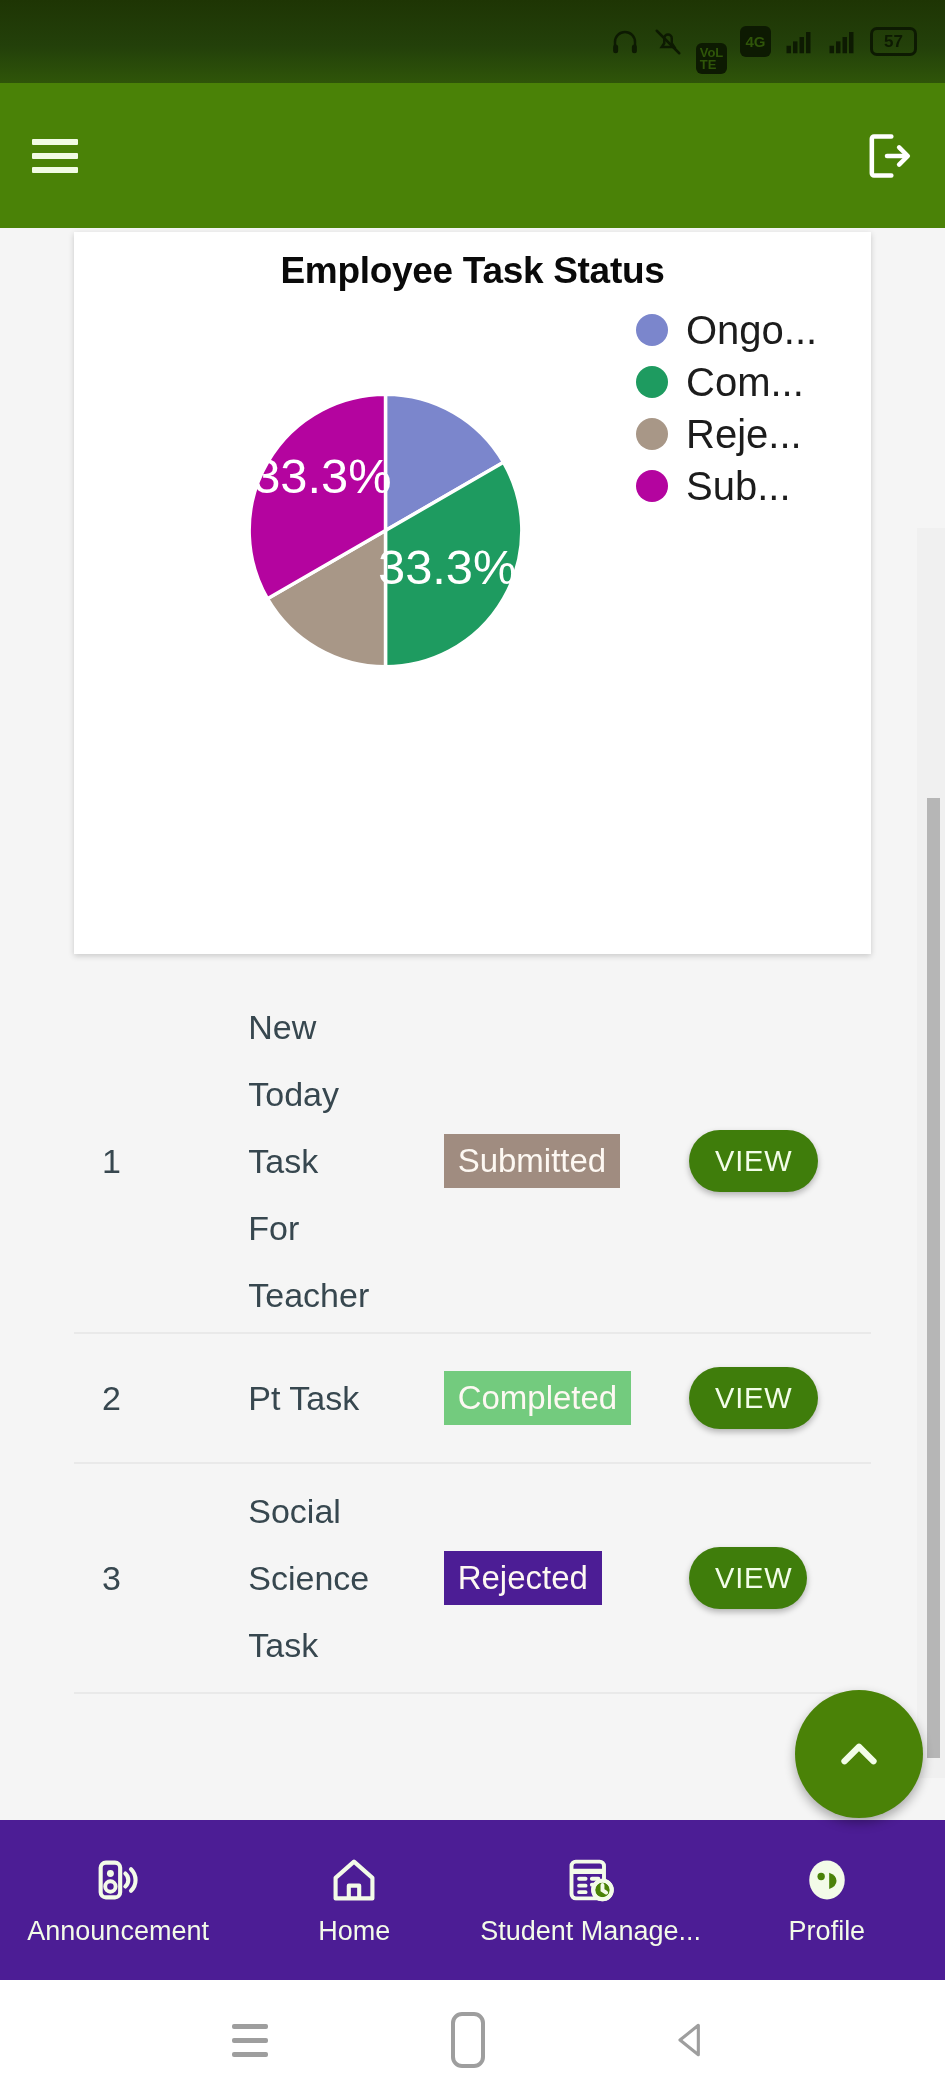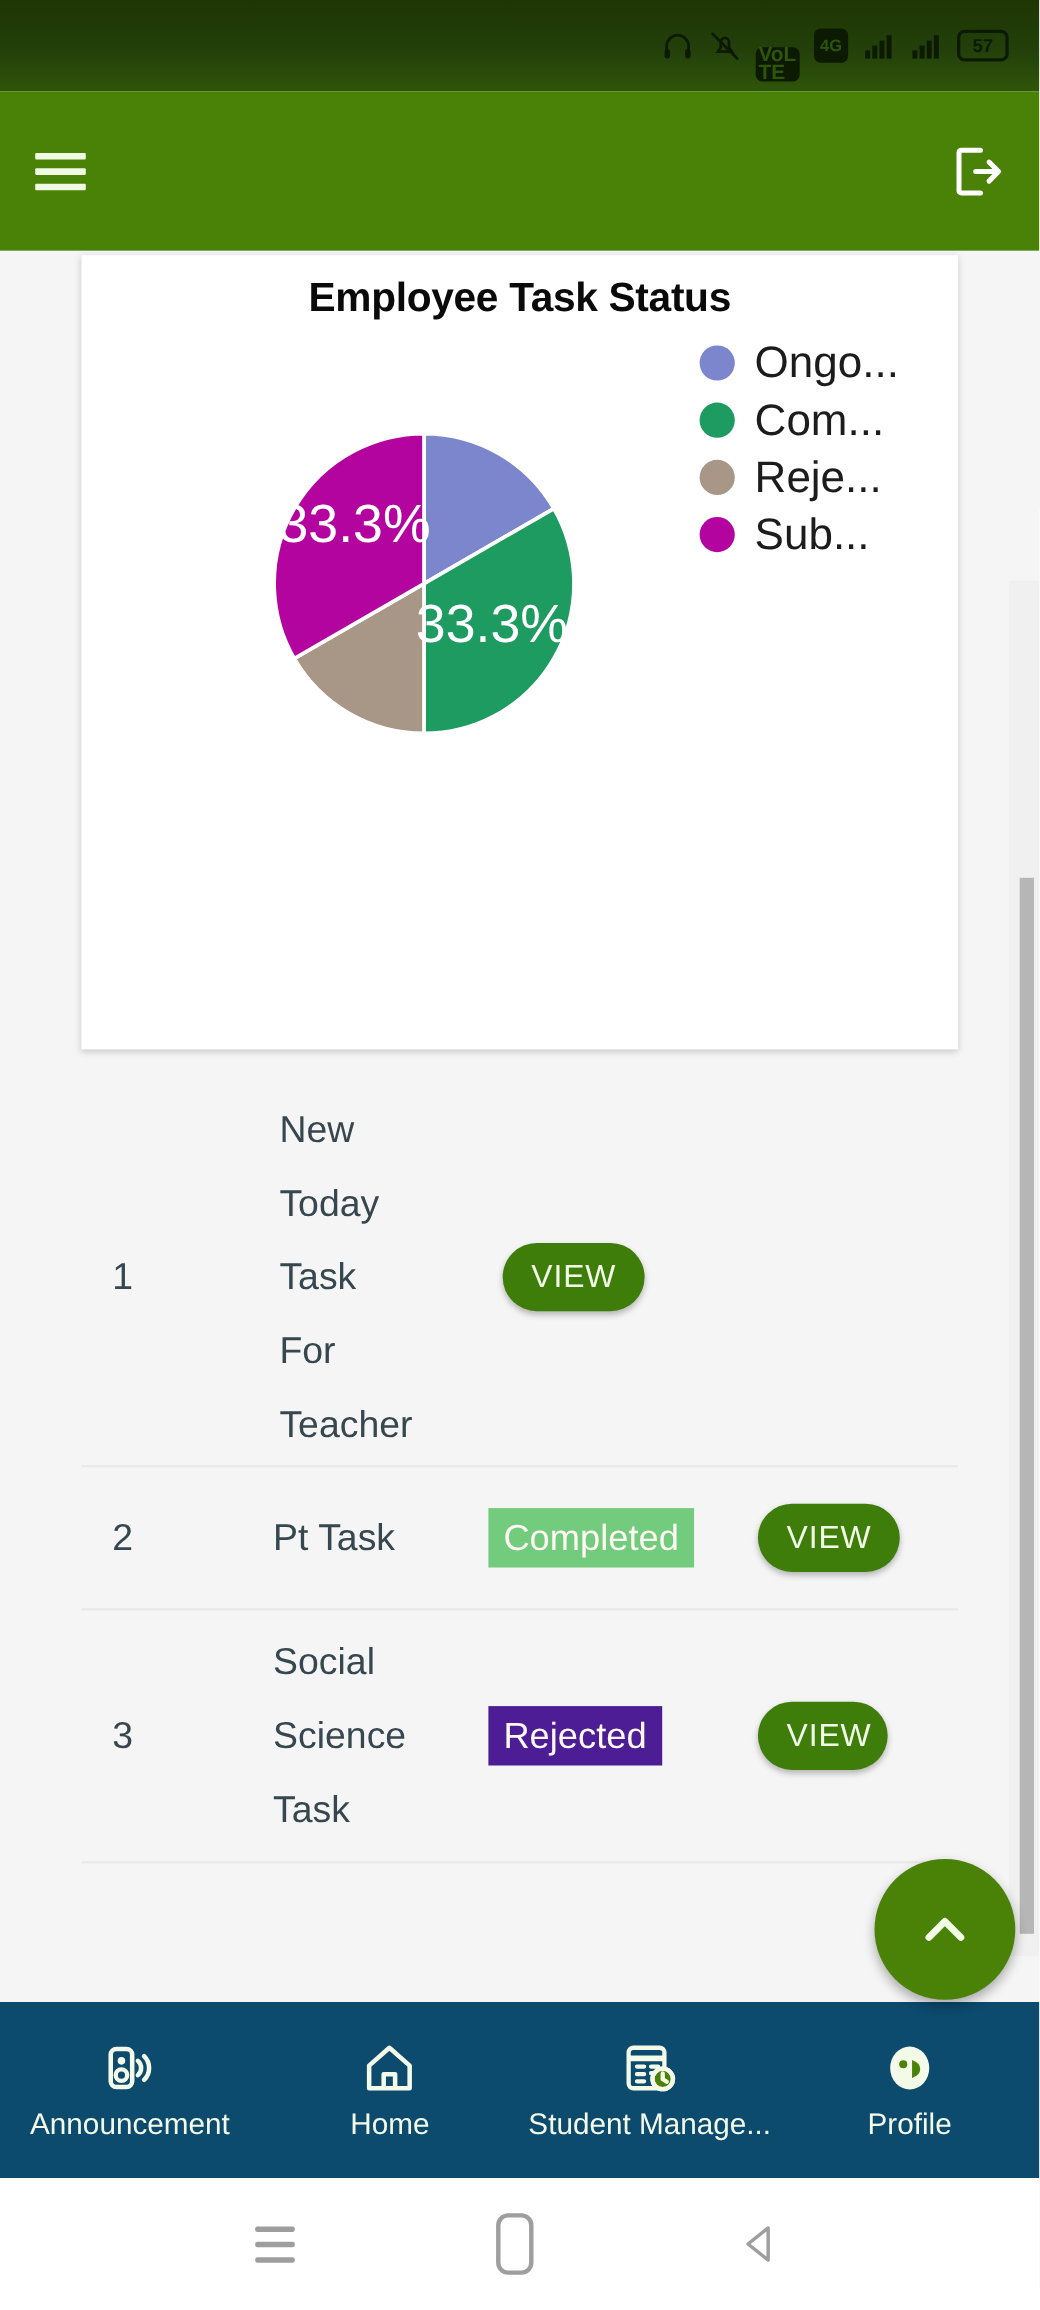--- a/index.html
+++ b/index.html
@@ -257,21 +257,21 @@
     box-shadow: 0 5px 11px rgba(0,0,0,0.32);
     cursor: pointer;
     z-index: 20;
   }
 
   
   .bottom-nav {
     position: absolute;
     bottom: 120px; left: 0;
     width: 945px; height: 160px;
-    background: #0c4a6e;
+    background: #4c1d95;
     display: flex;
     align-items: center;
     z-index: 15;
   }
   .nav-item {
     flex: 1;
     display: flex;
     flex-direction: column;
     align-items: center;
     justify-content: center;
@@ -313,21 +313,21 @@
           <rect x="2.5" y="14" width="4" height="7" rx="2" fill="#0d1a02" stroke="none"></rect>
           <rect x="17.5" y="14" width="4" height="7" rx="2" fill="#0d1a02" stroke="none"></rect>
         </svg>
       </span>
       <span>
         <svg class="sb-ico" viewBox="0 0 24 24" fill="none" stroke="#0d1a02" stroke-width="2" stroke-linecap="round">
           <path d="M7 16 h10 l-2-3 V9 a3 3 0 0 0-6 0 v4 Z"></path>
           <path d="M3 3 L21 21"></path>
         </svg>
       </span>
-      <span class="sb-badge" style="font-size:19px;line-height:0.85;flex-direction:column;margin-top:34px;">VoL<br>TE</span>
+      <span class="sb-badge" style="font-size:13px;line-height:0.85;flex-direction:column;margin-top:34px;">VoL<br>TE</span>
       <span class="sb-badge" style="font-size:15px;">4G</span>
       <span>
         <svg class="sb-ico" viewBox="0 0 24 24" fill="#0d1a02">
           <rect x="2" y="15" width="3.6" height="6"></rect>
             <rect x="7.2" y="11.5" width="3.6" height="9.5"></rect>
           <rect x="12.4" y="8" width="3.6" height="13"></rect>
             <rect x="17.6" y="4" width="3.6" height="17"></rect>
         </svg>
       </span>
       <span>
@@ -403,20 +403,23 @@
     <div class="table">
 
 
       <div class="trow tbody-row" style="min-height:344px;">
         <div class="td c-sr">1</div>
         <div class="title-cell c-title">New
 Today
 Task
 For
 Teacher</div>
+        <div class="c-status">
+          <span class="badge badge-submitted">Submitted</span>
+        </div>
         <div class="c-view">
           <span class="view-btn">VIEW</span>
         </div>
       </div>
 
       <div class="trow tbody-row" style="min-height:130px;">
         <div class="td c-sr">2</div>
         <div class="title-cell c-title">Pt Task</div>
         <div class="c-status">
           <span class="badge badge-completed">Completed</span>

